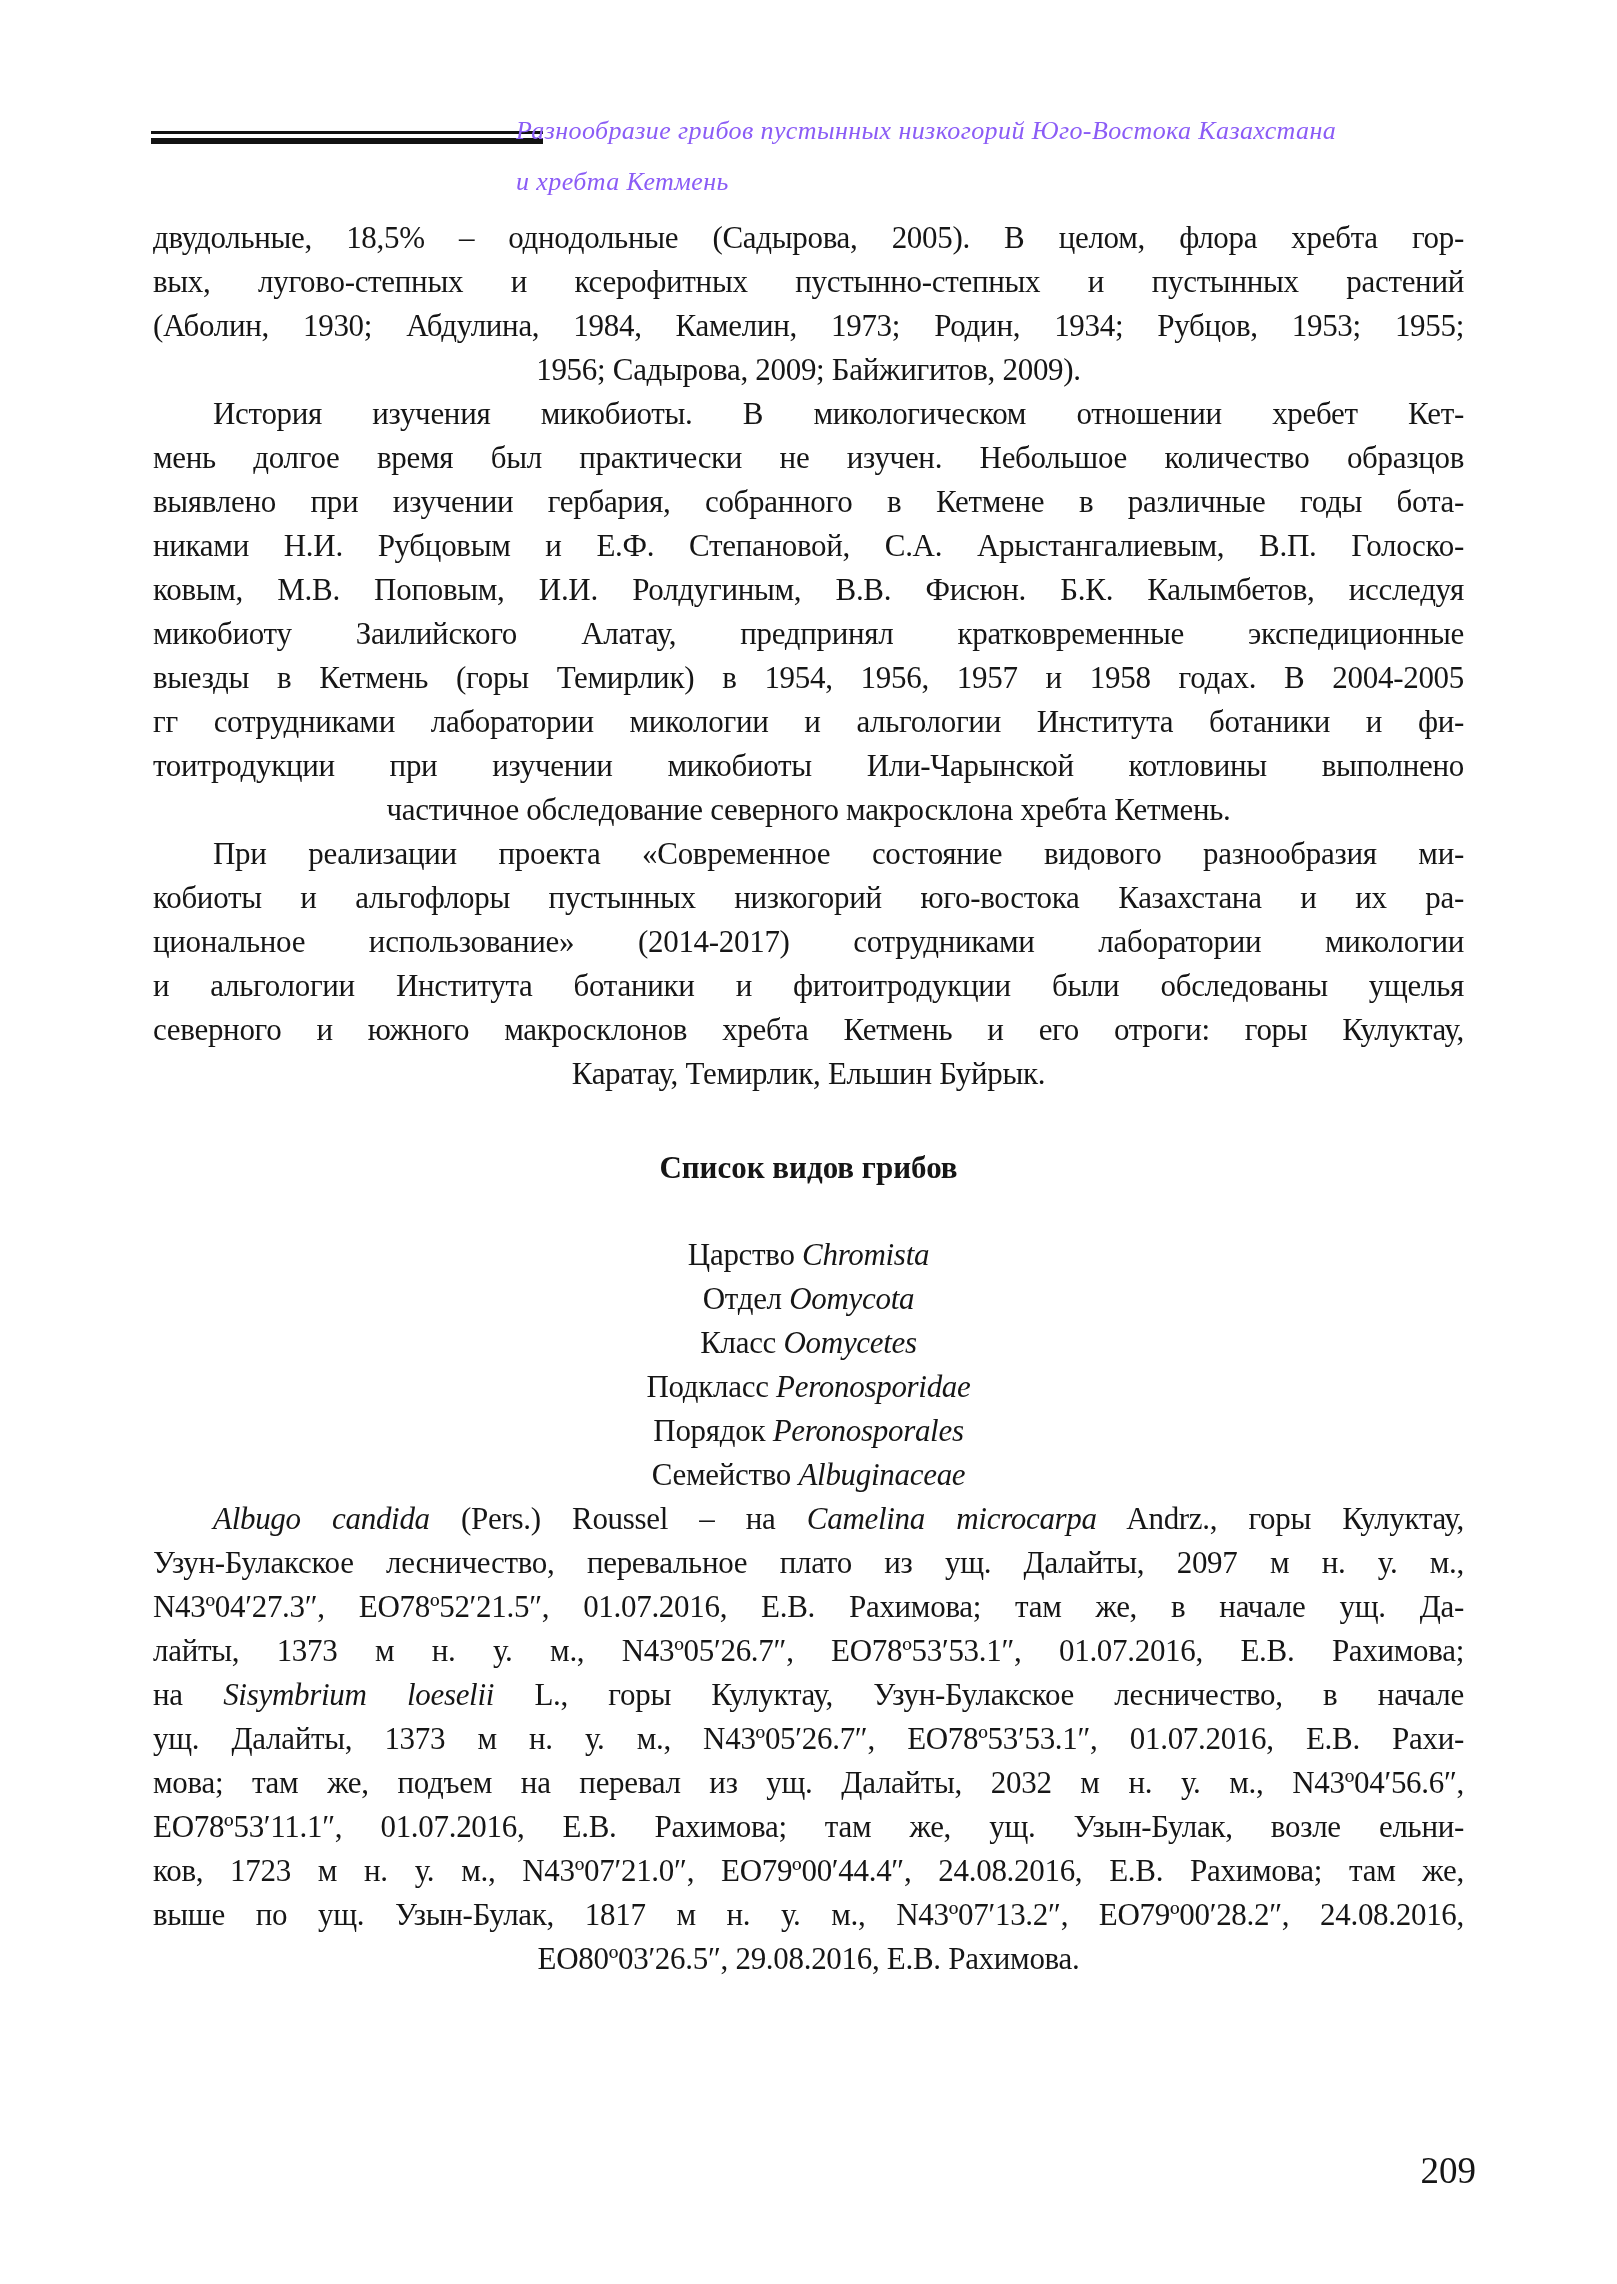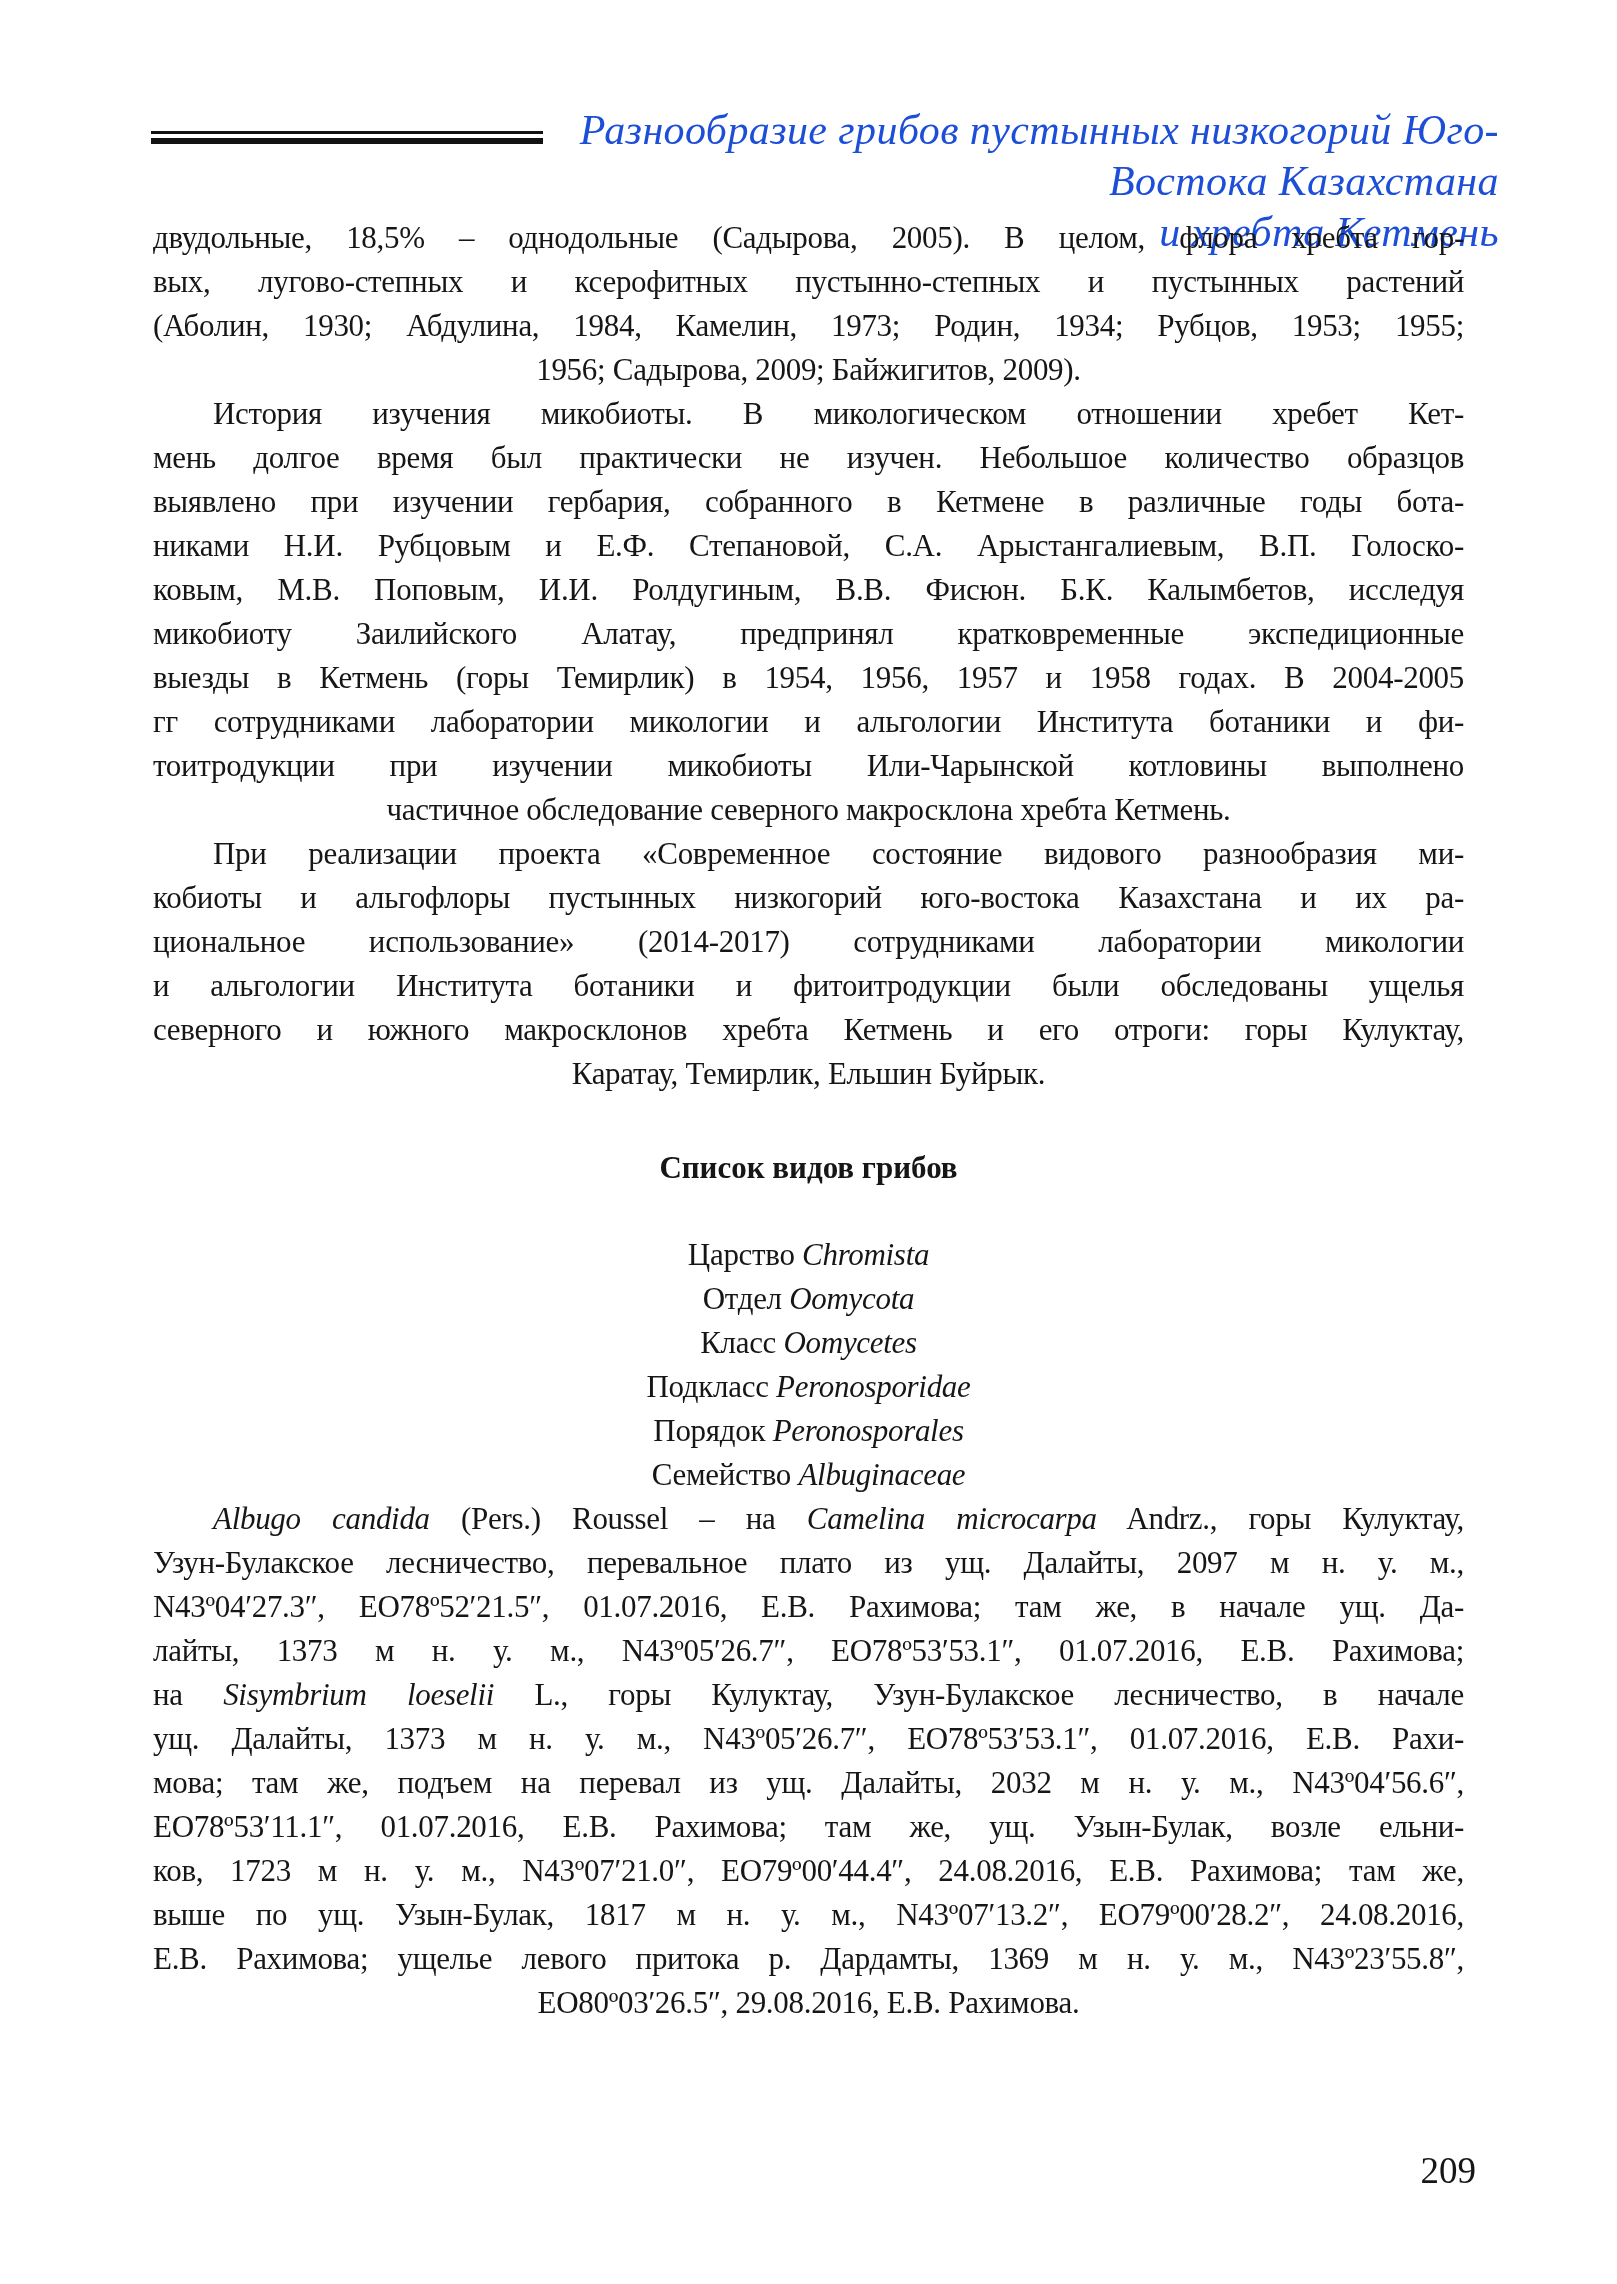--- a/index.html
+++ b/index.html
@@ -20,25 +20,24 @@
     width: 392px;
     height: 4px;
     border-top: 3.2px solid #121212;
     border-bottom: 6.4px solid #121212;
   }
   .running-head {
     position: absolute;
     top: 105px;
     left: 516px;
     right: 119px;
-    text-align: right;
     font-style: italic;
-    font-size: 42px;
+    font-size: 26px;
     line-height: 51px;
-    color: #1d4ed8;
+    color: #8b5cf6;
     letter-spacing: 0.4px;
   }
   
   .body-text {
     position: absolute;
     left: 153px;
     top: 216px;
     width: 1311px;
     font-size: 31px;
     letter-spacing: -0.3px;
@@ -122,21 +121,20 @@
     <div class="line j ind"><i>Albugo candida</i><span> (Pers.) Roussel – на </span><i>Camelina microcarpa</i><span> Andrz., горы Кулуктау,</span></div>
     <div class="line j">Узун-Булакское лесничество, перевальное плато из ущ. Далайты, 2097 м н. у. м.,</div>
     <div class="line j">N43º04′27.3″, ЕО78º52′21.5″, 01.07.2016, Е.В. Рахимова; там же, в начале ущ. Да-</div>
     <div class="line j">лайты, 1373 м н. у. м., N43º05′26.7″, ЕО78º53′53.1″, 01.07.2016, Е.В. Рахимова;</div>
     <div class="line j"><span>на </span><i>Sisymbrium loeselii</i><span> L., горы Кулуктау, Узун-Булакское лесничество, в начале</span></div>
     <div class="line j">ущ. Далайты, 1373 м н. у. м., N43º05′26.7″, ЕО78º53′53.1″, 01.07.2016, Е.В. Рахи-</div>
     <div class="line j">мова; там же, подъем на перевал из ущ. Далайты, 2032 м н. у. м., N43º04′56.6″,</div>
     <div class="line j">ЕО78º53′11.1″, 01.07.2016, Е.В. Рахимова; там же, ущ. Узын-Булак, возле ельни-</div>
     <div class="line j">ков, 1723 м н. у. м., N43º07′21.0″, ЕО79º00′44.4″, 24.08.2016, Е.В. Рахимова; там же,</div>
     <div class="line j">выше по ущ. Узын-Булак, 1817 м н. у. м., N43º07′13.2″, ЕО79º00′28.2″, 24.08.2016,</div>
-    <div class="line j">Е.В. Рахимова; ущелье левого притока р. Дардамты, 1369 м н. у. м., N43º23′55.8″,</div>
     <div class="line l">ЕО80º03′26.5″, 29.08.2016, Е.В. Рахимова.</div>
 
   </div>
 
   <div class="page-number">209</div>
 
 </div>
 
 
 </body></html>

